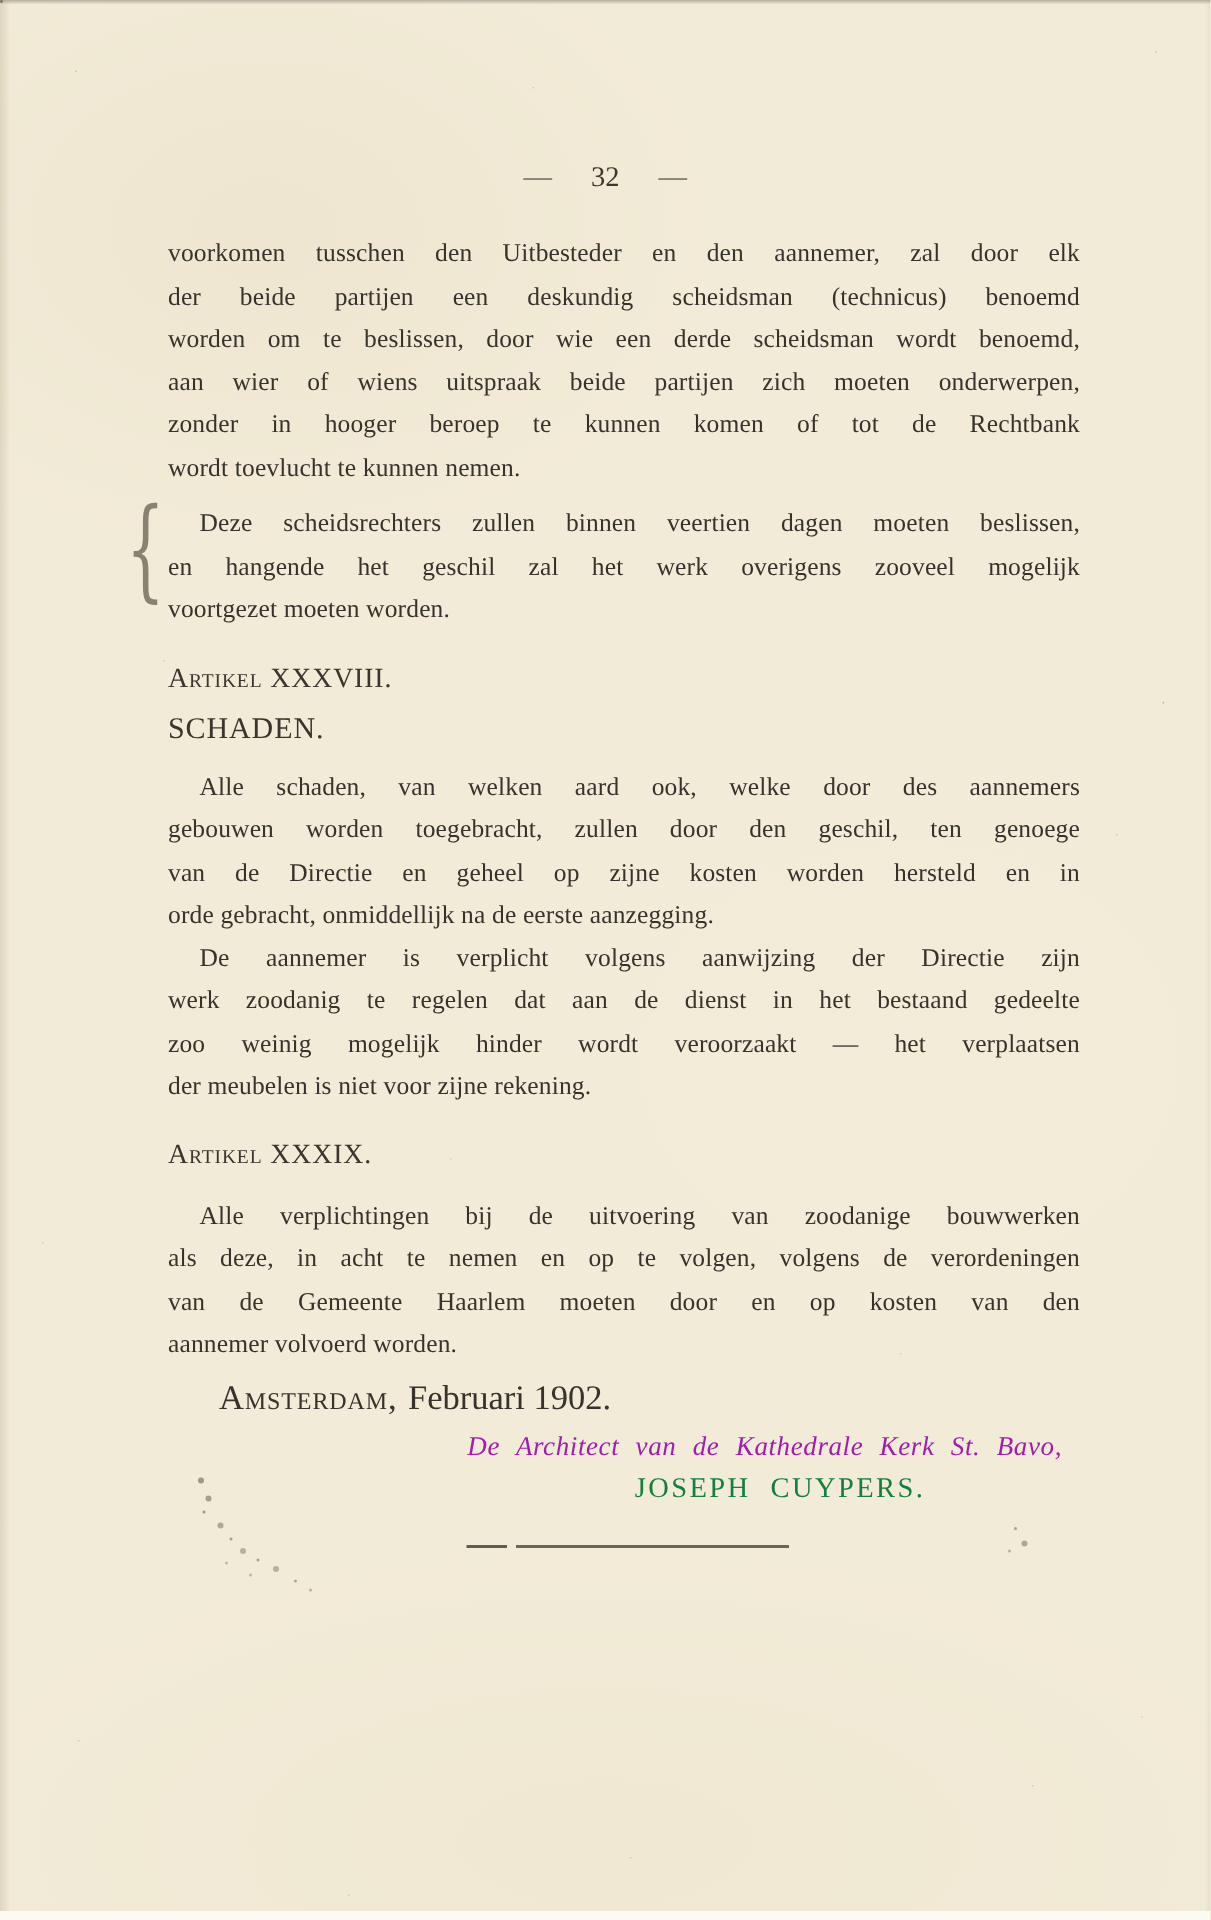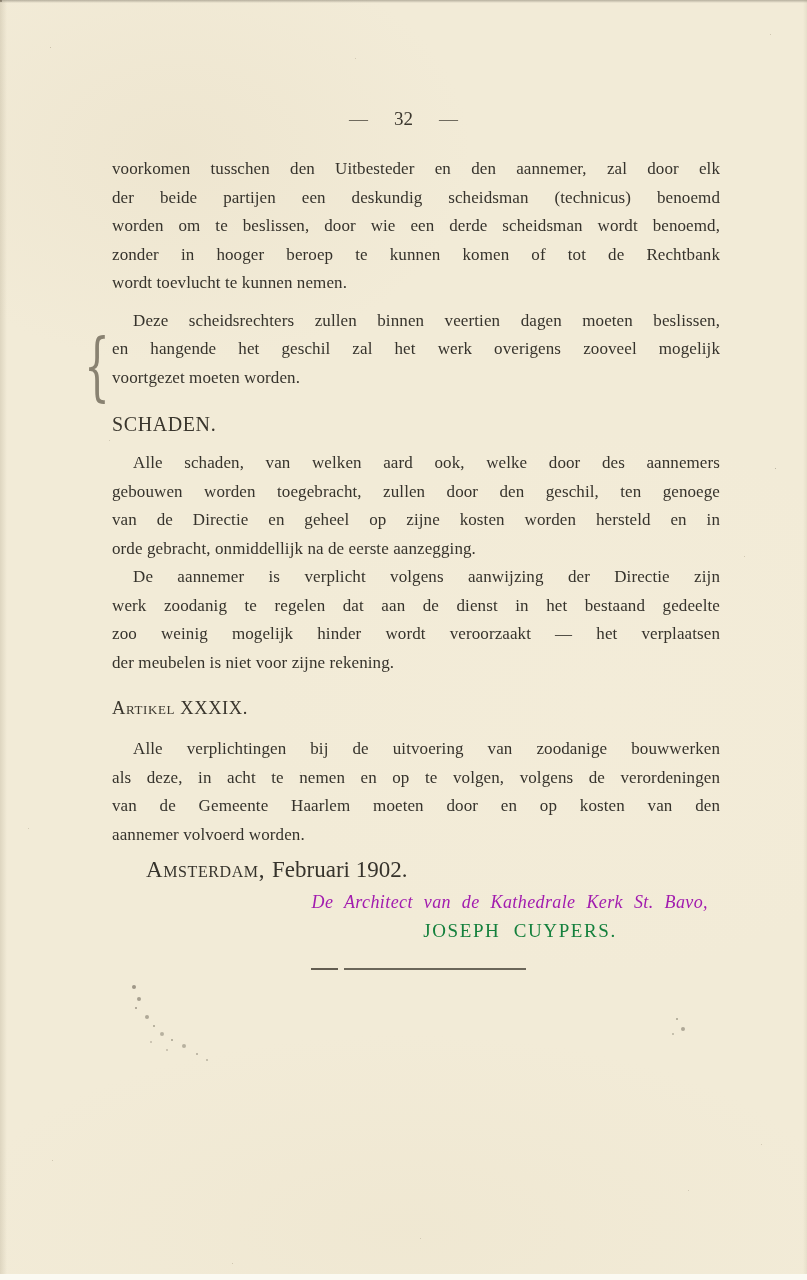--- a/index.html
+++ b/index.html
@@ -112,31 +112,33 @@
 </div>
 
 <div class="brace">{</div>
 
 <div class="column">
 
   <div class="para p1">
     <div class="line">voorkomen tusschen den Uitbesteder en den aannemer, zal door elk</div>
     <div class="line">der beide partijen een deskundig scheidsman (technicus) benoemd</div>
     <div class="line">worden om te beslissen, door wie een derde scheidsman wordt benoemd,</div>
+    <div class="line">aan wier of wiens uitspraak beide partijen zich moeten onderwerpen,</div>
     <div class="line">zonder in hooger beroep te kunnen komen of tot de Rechtbank</div>
     <div class="line last">wordt toevlucht te kunnen nemen.</div>
   </div>
 
   <div class="para p2">
     <div class="line ind">Deze scheidsrechters zullen binnen veertien dagen moeten beslissen,</div>
     <div class="line">en hangende het geschil zal het werk overigens zooveel mogelijk</div>
     <div class="line last">voortgezet moeten worden.</div>
   </div>
 
   <div class="h1">
+    <div class="art-line">Artikel XXXVIII.</div>
     <div class="title-line">SCHADEN.</div>
   </div>
 
   <div class="para p3">
     <div class="line ind">Alle schaden, van welken aard ook, welke door des aannemers</div>
     <div class="line">gebouwen worden toegebracht, zullen door den geschil, ten genoege</div>
     <div class="line">van de Directie en geheel op zijne kosten worden hersteld en in</div>
     <div class="line last">orde gebracht, onmiddellijk na de eerste aanzegging.</div>
   </div>
 

